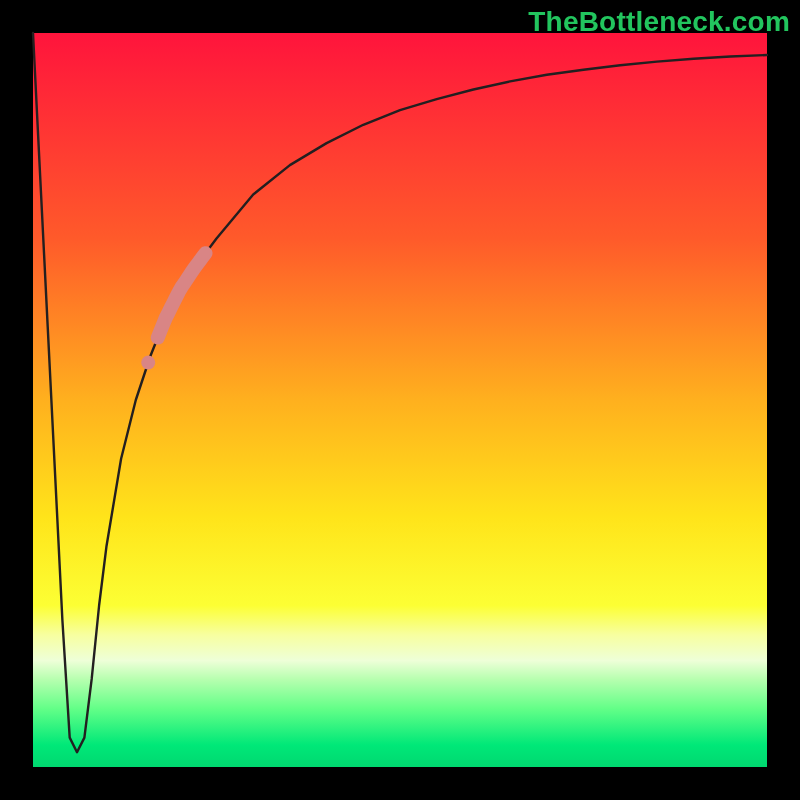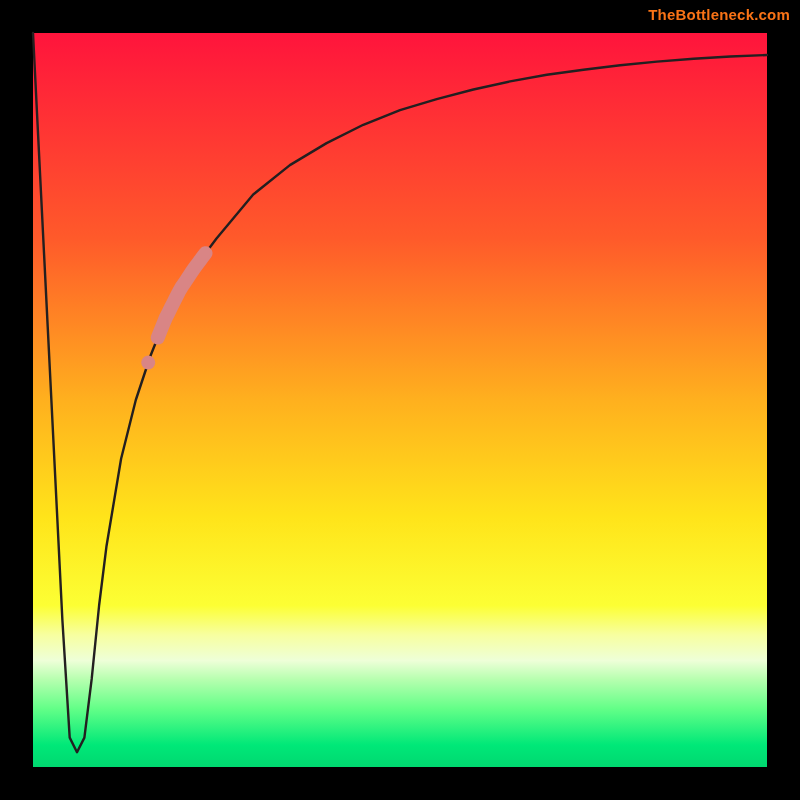--- a/index.html
+++ b/index.html
@@ -33,22 +33,22 @@
       #eeffd8 85.5%,
       #b8ffb0 88%,
       #64ff88 92%,
       #00e878 97%,
       #00d870 100%);
   }
   .watermark {
     position: absolute;
     top: 6px;
     right: 10px;
-    color: #f97316;
-    font-size: 15px;
+    color: #22c55e;
+    font-size: 28px;
     font-weight: 600;
     letter-spacing: 0.2px;
     user-select: none;
   }
   svg.curve {
     position: absolute;
     left: 0;
     top: 0;
     width: 734px;
     height: 734px;

